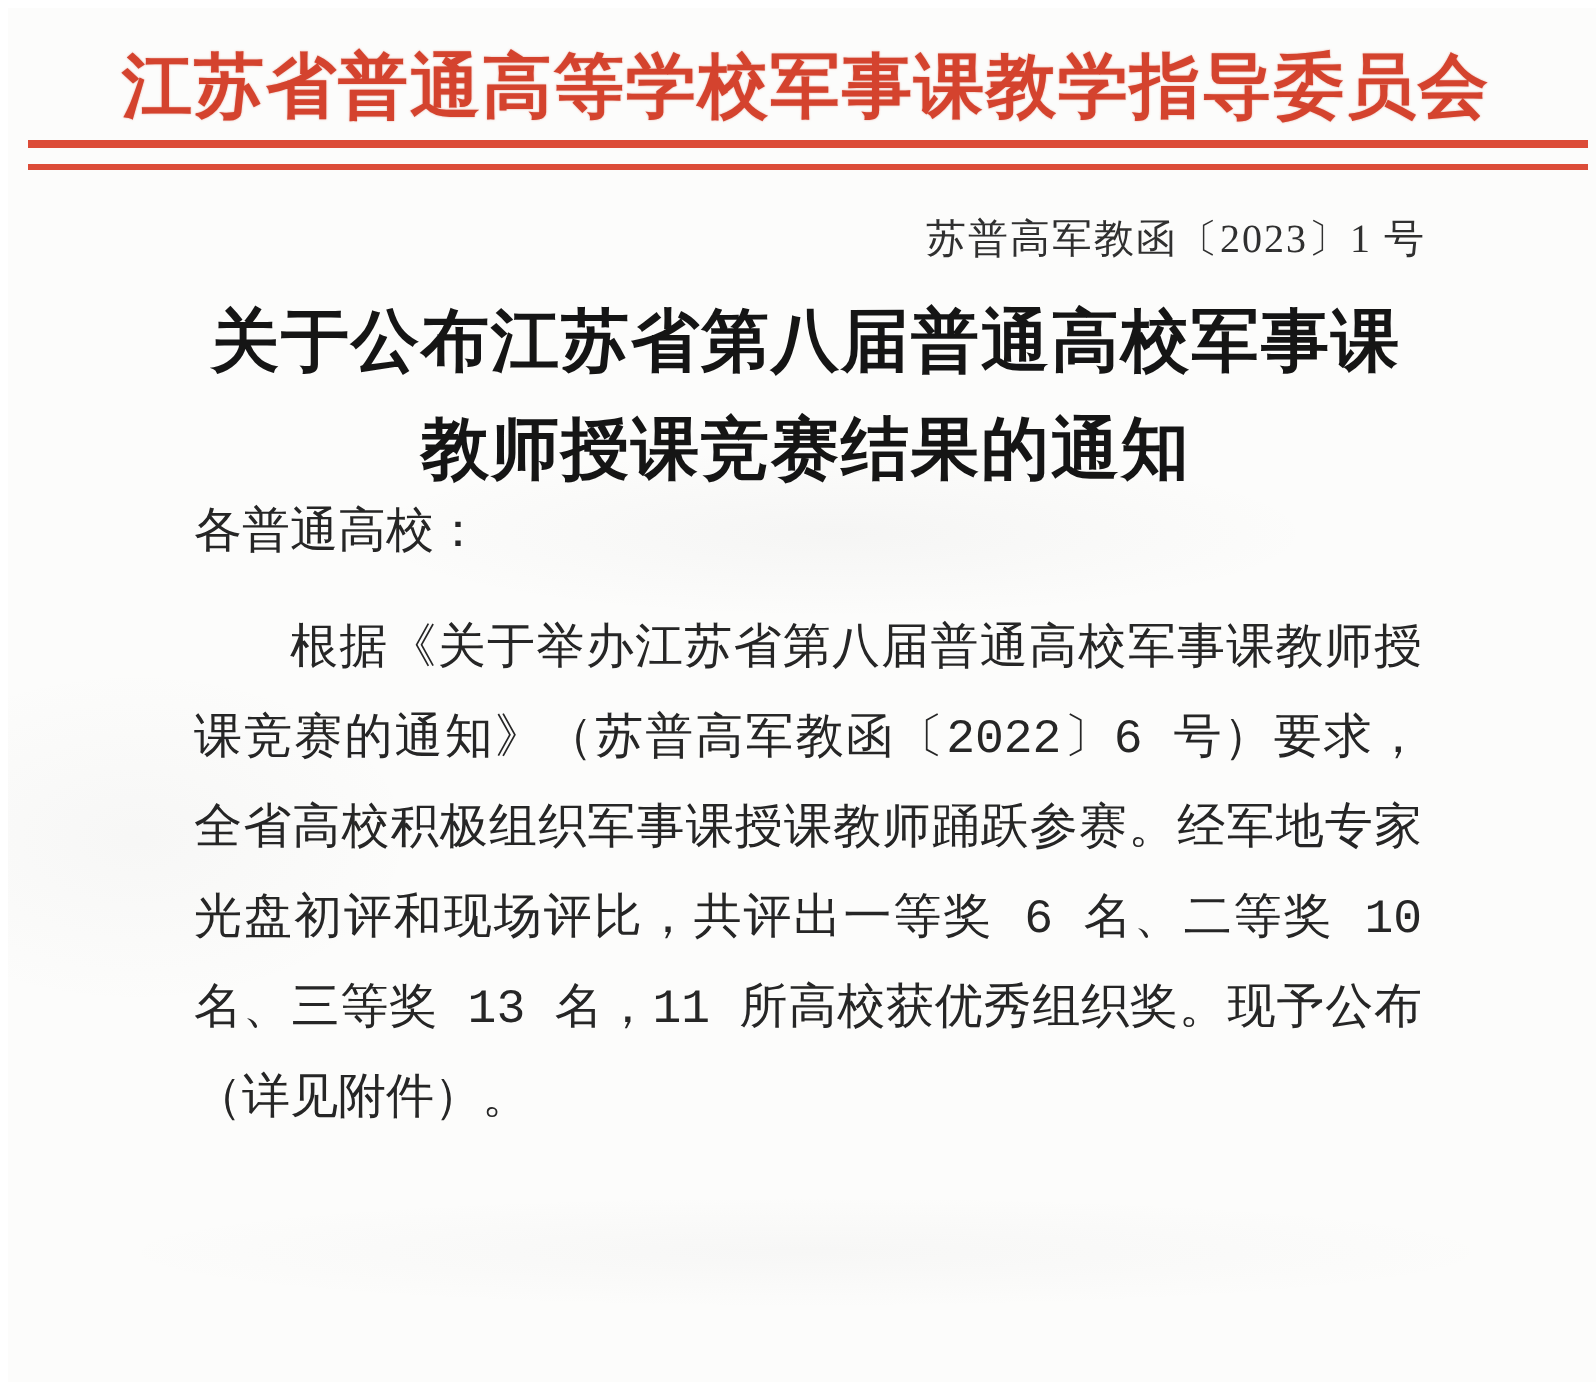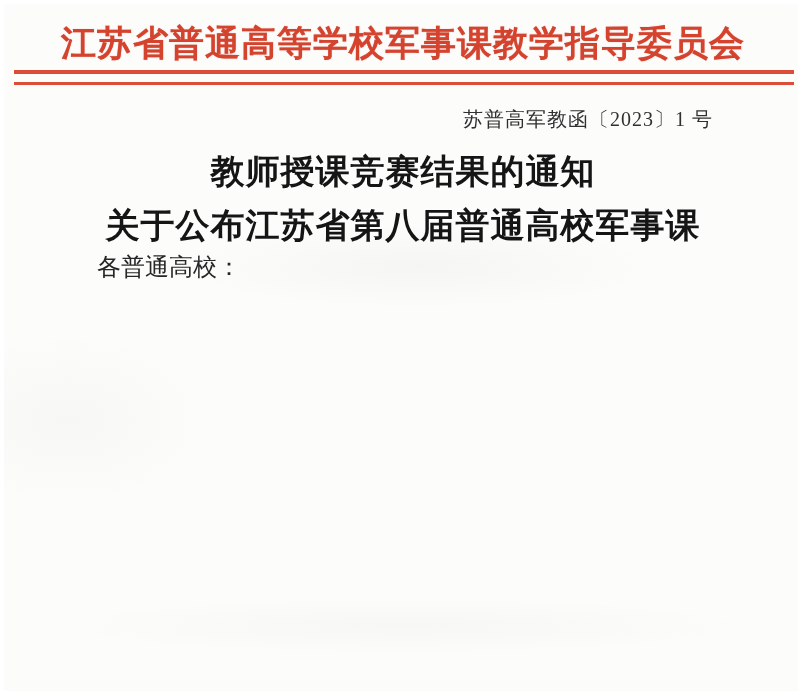--- a/index.html
+++ b/index.html
@@ -54,21 +54,21 @@
     line-height:46px;
     color:var(--title-ink);
     font-family:"Liberation Sans","DejaVu Sans",sans-serif;
     letter-spacing:1px;
   }
   .body-text{
     position:absolute; top:233px; left:85px; width:630px;
     font-size:24px; color:var(--ink);
     line-height:45px;
     text-align:justify;
-    font-family:Liberation Serif, serif;
+    font-family:Liberation Mono, monospace;
   }
   .salutation{
     margin-bottom:5px;
     white-space:nowrap;
   }
   .para{
     text-indent:2em;
     text-align:justify;
     text-justify:inter-ideograph;
   }
@@ -78,21 +78,22 @@
 
 <div class="page">
 
   <div class="org-name">江苏省普通高等学校军事课教学指导委员会</div>
 
   <div class="red-rule"></div>
 
   <div class="doc-number">苏普高军教函〔2023〕1 号</div>
 
   <div class="title">
+    <div>关于公布江苏省第八届普通高校军事课</div>
     <div>教师授课竞赛结果的通知</div>
-    <div>关于公布江苏省第八届普通高校军事课</div>
   </div>
 
   <div class="body-text">
     <div class="salutation">各普通高校：</div>
+    <p class="para">根据《关于举办江苏省第八届普通高校军事课教师授课竞赛的通知》（苏普高军教函〔2022〕6 号）要求，全省高校积极组织军事课授课教师踊跃参赛。经军地专家光盘初评和现场评比，共评出一等奖 6 名、二等奖 10 名、三等奖 13 名，11 所高校获优秀组织奖。现予公布（详见附件）。</p>
   </div>
 
 </div>
 
 </body></html>

